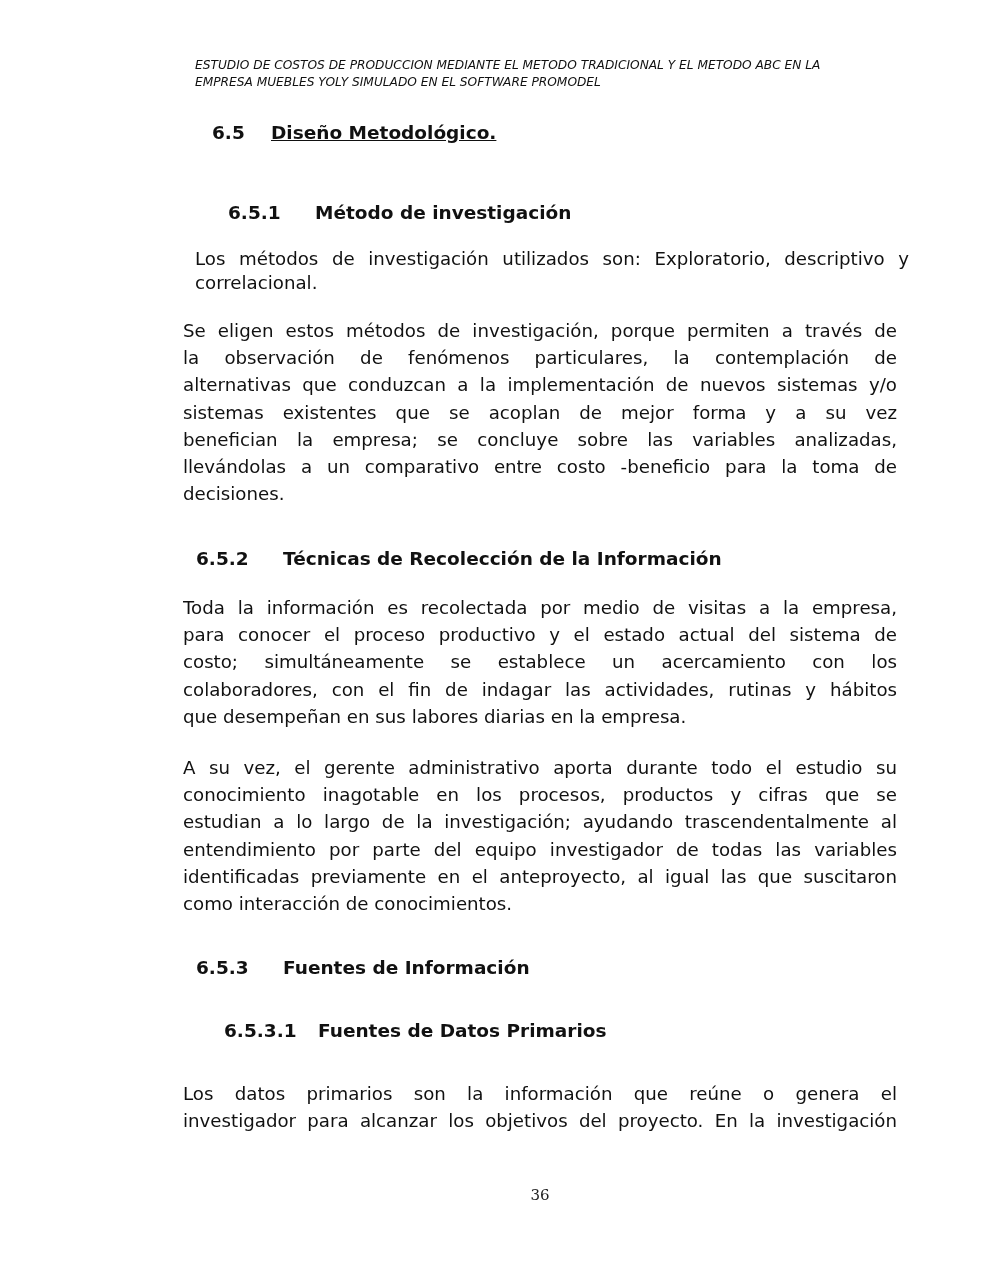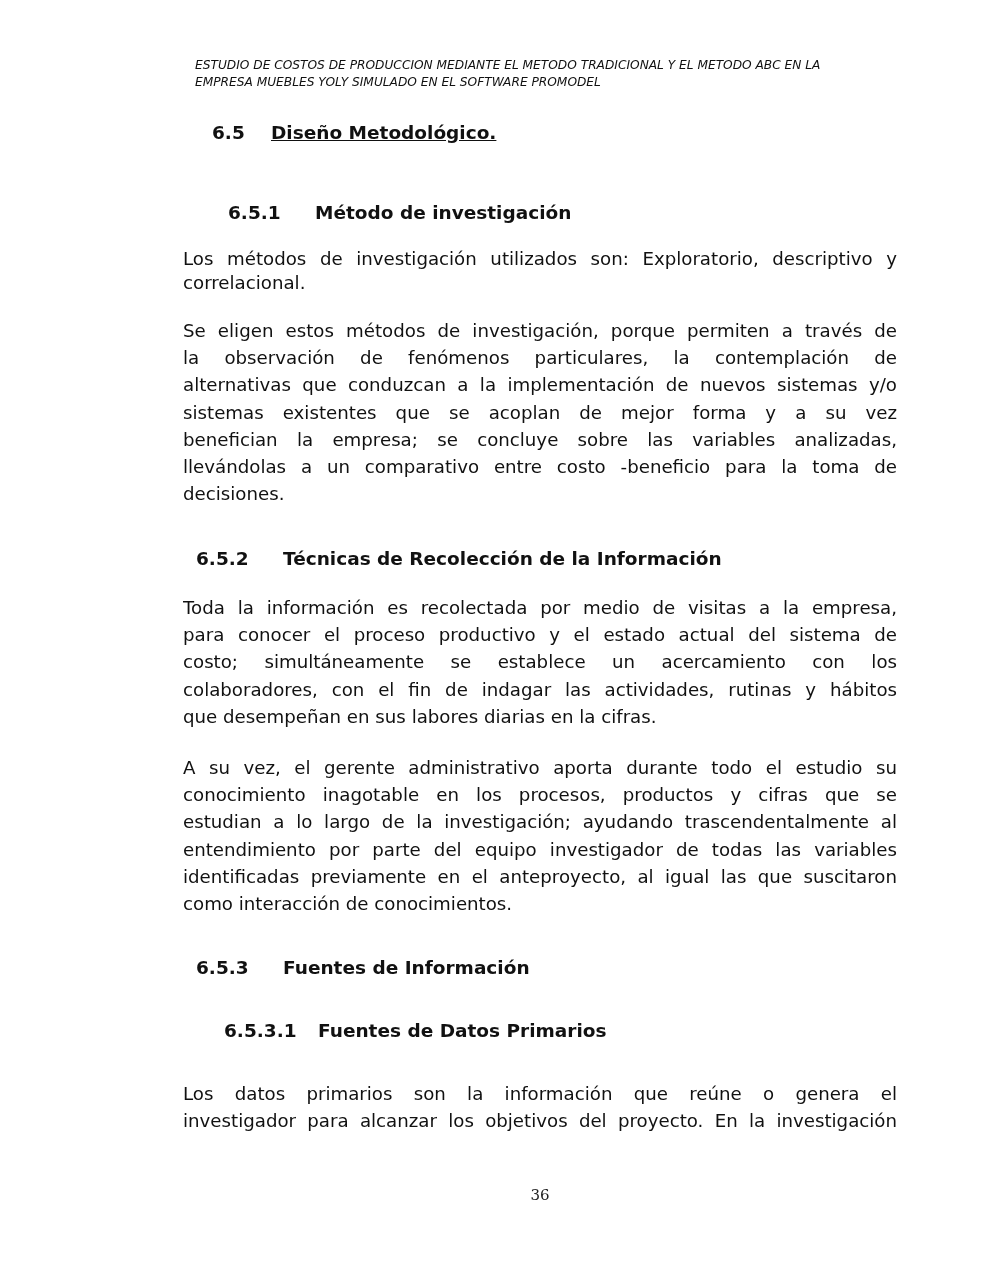--- a/index.html
+++ b/index.html
@@ -32,21 +32,21 @@
   </div>
 
   <div class="h" style="left:212px; top:122px;text-decoration:underline;">
     <span class="num" style="width:59px;">6.5</span><span>Diseño Metodológico.</span>
   </div>
 
   <div class="h" style="left:196px; top:202px;">
     <span class="num" style="width:87px;margin-left:32px;">6.5.1</span><span>Método de investigación</span>
   </div>
 
-  <div class="para" style="top:247px;">
+  <div class="para" style="top:247px;margin-left:12px;">
     <span class="line" style="height:24px; line-height:24px;">Los métodos de investigación utilizados son: Exploratorio, descriptivo  y</span>
     <span class="line last" style="height:24px; line-height:24px;">correlacional.</span>
   </div>
 
   <div class="para" style="top:317px;">
     <span class="line">Se eligen estos métodos de investigación, porque permiten a través de</span>
     <span class="line jline">la observación de fenómenos particulares, la contemplación de</span>
     <span class="line">alternativas que conduzcan a la implementación de nuevos sistemas y/o</span>
     <span class="line jline">sistemas existentes que se acoplan de mejor forma y a su vez</span>
     <span class="line">benefician la empresa; se  concluye sobre  las variables analizadas,</span>
@@ -56,21 +56,21 @@
 
   <div class="h" style="left:196px; top:548px;">
     <span class="num" style="width:87px;">6.5.2</span><span>Técnicas de Recolección de la Información</span>
   </div>
 
   <div class="para" style="top:594px;">
     <span class="line jline">Toda la información es recolectada por medio de visitas a la empresa,</span>
     <span class="line jline">para conocer el proceso productivo y el estado actual del sistema de</span>
     <span class="line jline">costo; simultáneamente se  establece un acercamiento con los</span>
     <span class="line jline">colaboradores, con el fin de indagar las actividades, rutinas y hábitos</span>
-    <span class="line last">que desempeñan en sus labores diarias en la cifras.</span>
+    <span class="line last">que desempeñan en sus labores diarias en la empresa.</span>
   </div>
 
   <div class="para" style="top:754px;">
     <span class="line">A su vez, el gerente administrativo aporta durante todo el  estudio su</span>
     <span class="line jline">conocimiento inagotable en los procesos, productos y cifras que se</span>
     <span class="line">estudian a lo largo de la investigación; ayudando trascendentalmente al</span>
     <span class="line jline">entendimiento por parte del equipo investigador de todas las variables</span>
     <span class="line">identificadas previamente en el anteproyecto, al igual  las que suscitaron</span>
     <span class="line last">como interacción de conocimientos.</span>
   </div>

